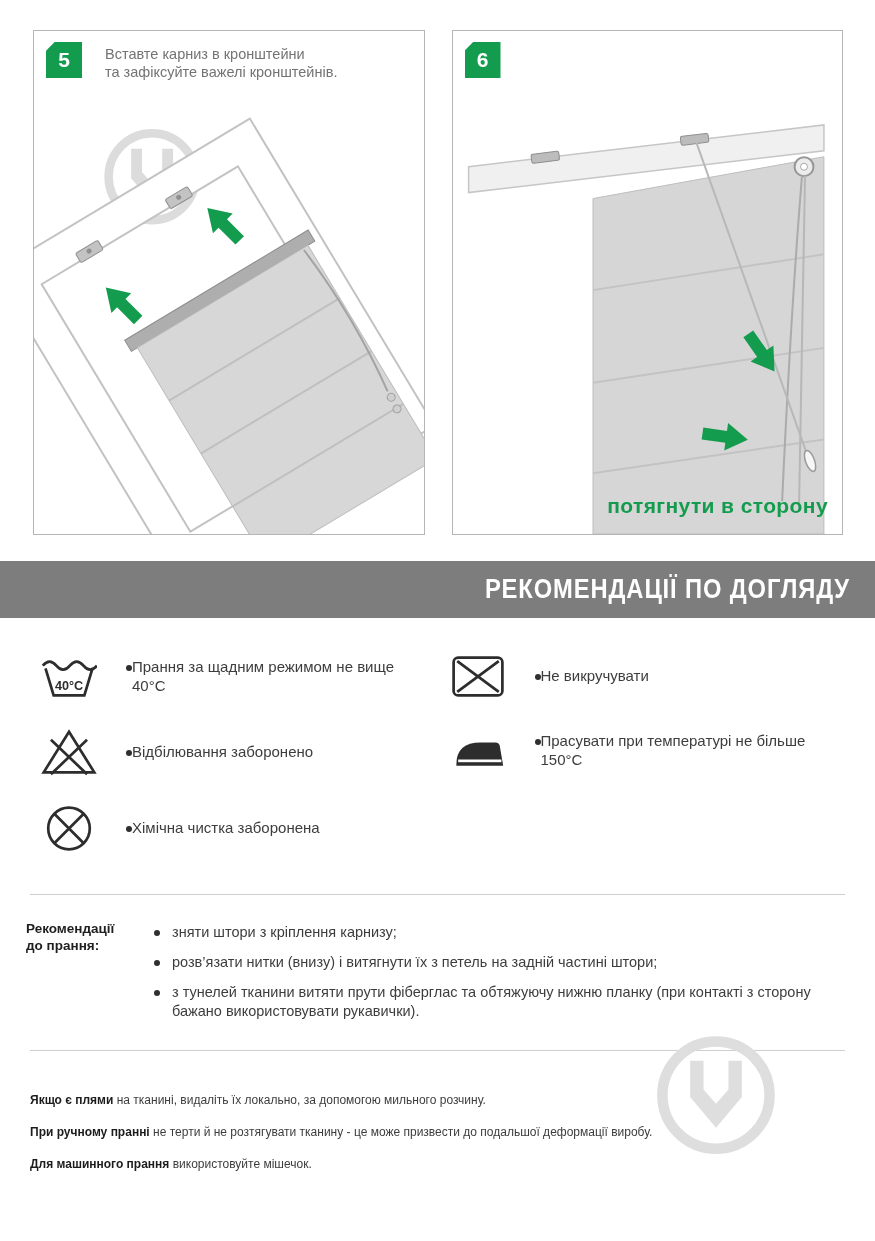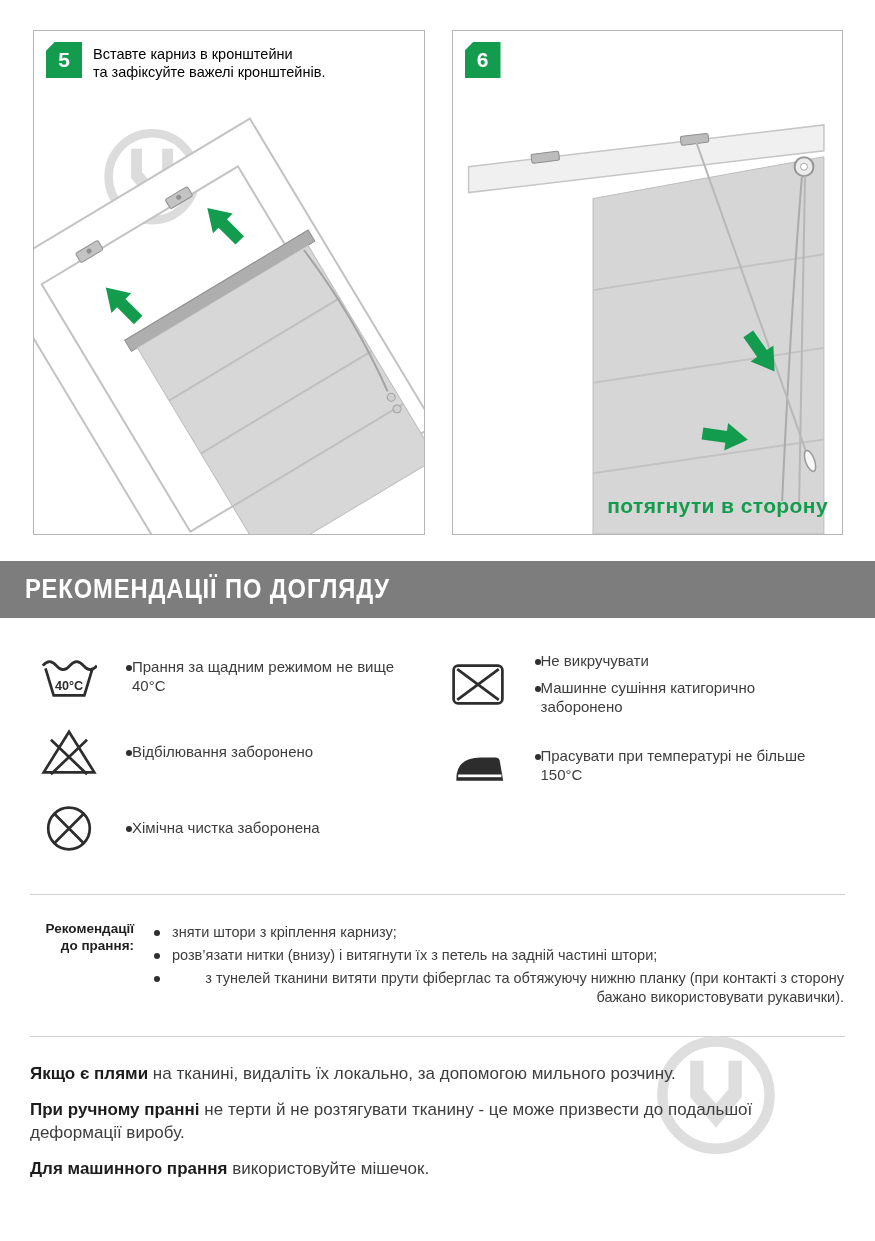--- a/index.html
+++ b/index.html
@@ -6,51 +6,51 @@
   .page{position:relative;width:875px;height:1241px;background:#ffffff;overflow:hidden;
         font-family:"Liberation Sans",sans-serif;color:#3d3d3d;}
 
   
   .panels{display:flex;gap:27px;padding:30px 32px 0 33px;box-sizing:border-box;}
   .panel{flex:1;height:505px;border:1px solid #b5b5b5;position:relative;overflow:hidden;background:#fff;box-sizing:border-box;}
   .panel-head{display:flex;gap:11px;align-items:flex-start;padding:11px 12px 0 12px;}
   .step-badge{width:36px;height:36px;flex:0 0 36px;background:#149c4e;display:flex;align-items:center;justify-content:center;
               clip-path:polygon(24% 0,100% 0,100% 100%,0 100%,0 24%);}
   .step-badge span{color:#fff;font-weight:700;font-size:21px;}
-  .step-text{margin:3px 0 0;font-size:14.5px;line-height:1.27;white-space:pre-line;color:#000000;}
+  .step-text{margin:3px 12px 0;font-size:14.5px;line-height:1.27;white-space:pre-line;color:#737373;}
   .illus{position:absolute;left:0;right:0;top:72px;bottom:0;}
   .illus svg{width:100%;height:100%;display:block;}
   .pull-note{position:absolute;right:14px;bottom:16px;color:#149c4e;font-weight:700;font-size:21px;letter-spacing:.4px;text-align:center;}
 
   
-  .banner{margin-top:26px;height:57px;background:#7d7d7d;display:flex;align-items:center;justify-content:flex-start;}
+  .banner{margin-top:26px;height:57px;background:#7d7d7d;display:flex;align-items:center;justify-content:flex-end;}
   .banner span{display:inline-block;color:#fff;font-weight:700;font-size:27px;letter-spacing:1px;transform:scaleX(.88);}
 
   
   .care-grid{display:grid;grid-template-columns:1fr 1fr;padding:34px 18px 0 40px;}
   .care-col{display:flex;flex-direction:column;}
   .care-row{display:flex;gap:28px;margin-bottom:27px;}
   .care-icon{flex:0 0 58px;width:58px;display:flex;align-items:center;justify-content:center;text-align:right;}
   .care-items{list-style:none;margin:0;padding:0;display:flex;flex-direction:column;gap:8px;justify-content:center;}
   .care-items li{display:flex;align-items:flex-start;font-size:15px;line-height:1.25;max-width:300px;}
   .bullet{flex:0 0 6px;width:6px;height:6px;border-radius:50%;background:#2f2f2f;margin-top:7px;}
 
   
   .divider{border:none;border-top:1px solid #cfcfcf;margin:14px 30px 0 30px;}
 
   
   .washing{display:flex;gap:14px;padding:26px 30px 0 26px;}
-  .wash-label{flex:0 0 108px;width:108px;text-align:right;font-weight:700;font-size:13.5px;line-height:1.25;
+  .wash-label{flex:0 0 108px;width:108px;text-align:left;font-weight:700;font-size:13.5px;line-height:1.25;
               white-space:pre-line;color:#1f1f1f;}
-  .wash-items{list-style:none;margin:0;padding:2px 0 0 6px;display:flex;flex-direction:column;gap:4px;text-align:right;}
+  .wash-items{list-style:none;margin:0;padding:2px 0 0 6px;display:flex;flex-direction:column;gap:11px;}
   .wash-items li{display:flex;gap:12px;align-items:flex-start;font-size:14.5px;line-height:1.3;max-width:690px;}
 
   
   .notes{position:relative;z-index:1;padding:26px 30px 0 30px;}
-  .notes p{margin:0 0 14px;font-size:17px;line-height:1.3;color:#3d3d3d;}
+  .notes p{margin:16px 0 14px;font-size:12px;line-height:1.3;color:#3d3d3d;}
   .notes b{color:#1c1c1c;}
 
   
   .watermark-bottom{position:absolute;top:1026px;right:92px;width:134px;height:144px;z-index:0;}
 </style>
 </head>
 <body>
 
 <div class="page">
 
@@ -203,24 +203,20 @@
         <div class="care-icon">
           <svg viewBox="0 0 62 54" width="56" height="49">
             <rect x="4" y="6" width="54" height="42" rx="5" fill="none" stroke="#2d2d2d" stroke-width="3"></rect>
             <path d="M8,10 L54,44 M54,10 L8,44" fill="none" stroke="#2d2d2d" stroke-width="3"></path>
           </svg>
         </div>
         <ul class="care-items">
           <li>
             <span class="bullet"></span>
             <span>Не викручувати</span>
-          </li>
-          <li>
-            <span class="bullet"></span>
-            <span>Машинне сушіння катигорично заборонено</span>
           </li>
         </ul>
       </div>
 
       <div class="care-row">
         <div class="care-icon">
           <svg viewBox="0 0 62 50" width="56" height="45">
             <path d="M7,42 L7,40 Q7,16 34,16 L51,16 Q54,16 55,19 L59,42 Z" fill="#2d2d2d"></path>
             <rect x="9" y="35" width="48" height="3" fill="#ffffff"></rect>
           </svg>

